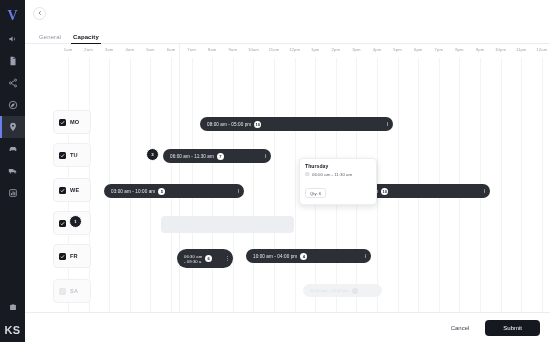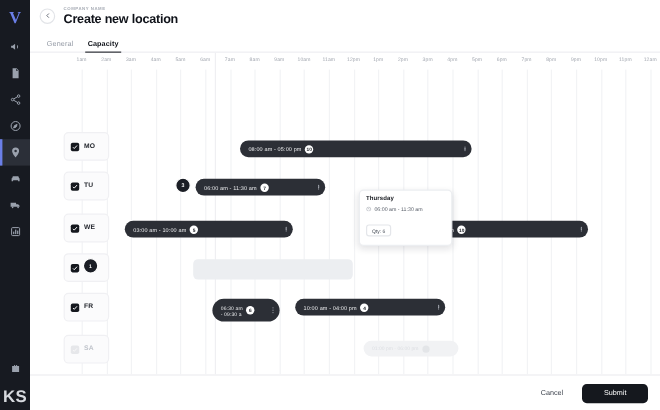--- a/index.html
+++ b/index.html
@@ -26,21 +26,21 @@
     color: #9aa1ad; position: relative;
   }
   .rail-item.active { background: #2b2f38; }
   .rail-item.active::before {
     content: ""; position: absolute; left: 0; top: 0; bottom: 0; width: 2px; background: #6b7fe8;
   }
   .rail-item svg { width: 10px; height: 10px; display: block; }
   .rail-spacer { flex: 1; }
   .rail-avatar {
     width: 25px; height: 24px; display: flex; align-items: center; justify-content: center;
-    color: #d6d9de; font-size: 14px; font-weight: bold; letter-spacing: .3px;
+    color: #d6d9de; font-size: 11px; font-weight: bold; letter-spacing: .3px;
   }
 
   
   .main { flex: 1; height: 342px; position: relative; background: #fff; display: flex; flex-direction: column; }
 
   .topbar {
     height: 26px; display: flex; align-items: center; padding: 0 10px 0 8px;
     background: #fff; flex: 0 0 26px;
   }
   .back-btn {
@@ -224,24 +224,20 @@
     <div class="rail-avatar">KS</div>
   </div>
 
   <div class="main">
 
     <div class="topbar">
       <div class="back-btn">
         <svg viewBox="0 0 24 24" fill="none" stroke="currentColor" stroke-width="3">
             <path d="M15 5l-7 7 7 7"></path>
           </svg>
-      </div>
-      <div class="titles">
-        <div class="company">COMPANY NAME</div>
-        <div class="page-title">Create new location</div>
       </div>
     </div>
 
     <div class="tabsbar">
       <div class="tab">General</div>
       <div class="tab active">Capacity</div>
     </div>
 
     <div class="sched">
       <div class="sched-head">

